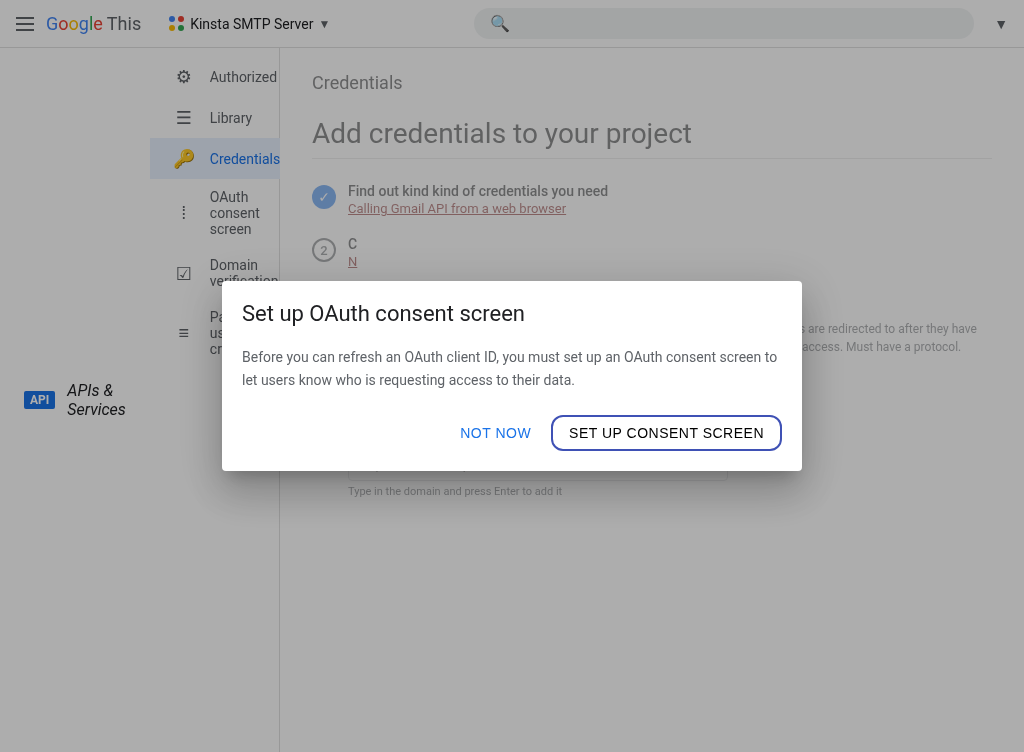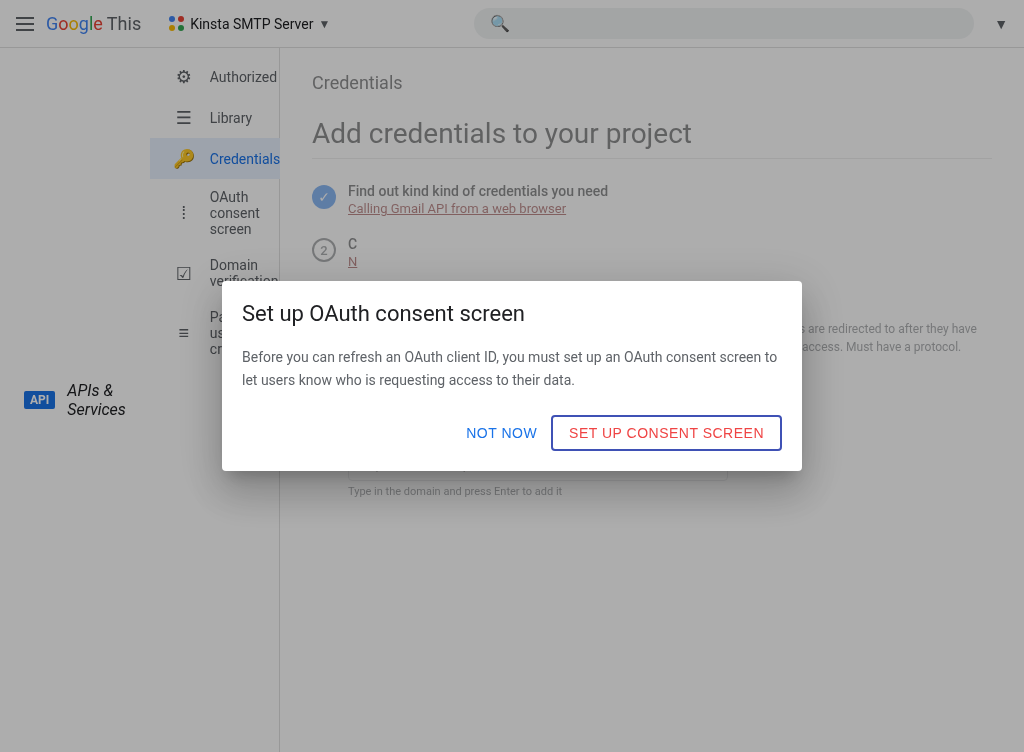--- a/index.html
+++ b/index.html
@@ -200,46 +200,46 @@
     .modal-body {
       font-size: 14px;
       color: #5f6368;
       line-height: 1.6;
       margin-bottom: 16px;
     }
     .modal-body p { margin-bottom: 16px; }
     .modal-actions {
       display: flex;
       justify-content: flex-end;
-      gap: 2px;
+      gap: 8px;
       margin-top: 24px;
     }
     .btn-text {
       background: transparent;
       border: none;
       color: #1a73e8;
       font-size: 14px;
       font-weight: 500;
       padding: 8px 12px;
       cursor: pointer;
       text-transform: uppercase;
       letter-spacing: 0.5px;
       border-radius: 4px;
     }
     .btn-outlined {
       background: transparent;
       border: 2px solid #3f51b5;
-      color: #ef4444;
+      color: #000000;
       font-size: 14px;
       font-weight: 500;
       padding: 8px 16px;
       cursor: pointer;
       text-transform: uppercase;
       letter-spacing: 0.5px;
-      border-radius: 4px;
+      border-radius: 12px;
     }
   </style>
 </head>
 <body>
 
 <nav class="top-nav">
   <div class="hamburger-icon">
     <span></span>
       <span></span>
       <span></span>

